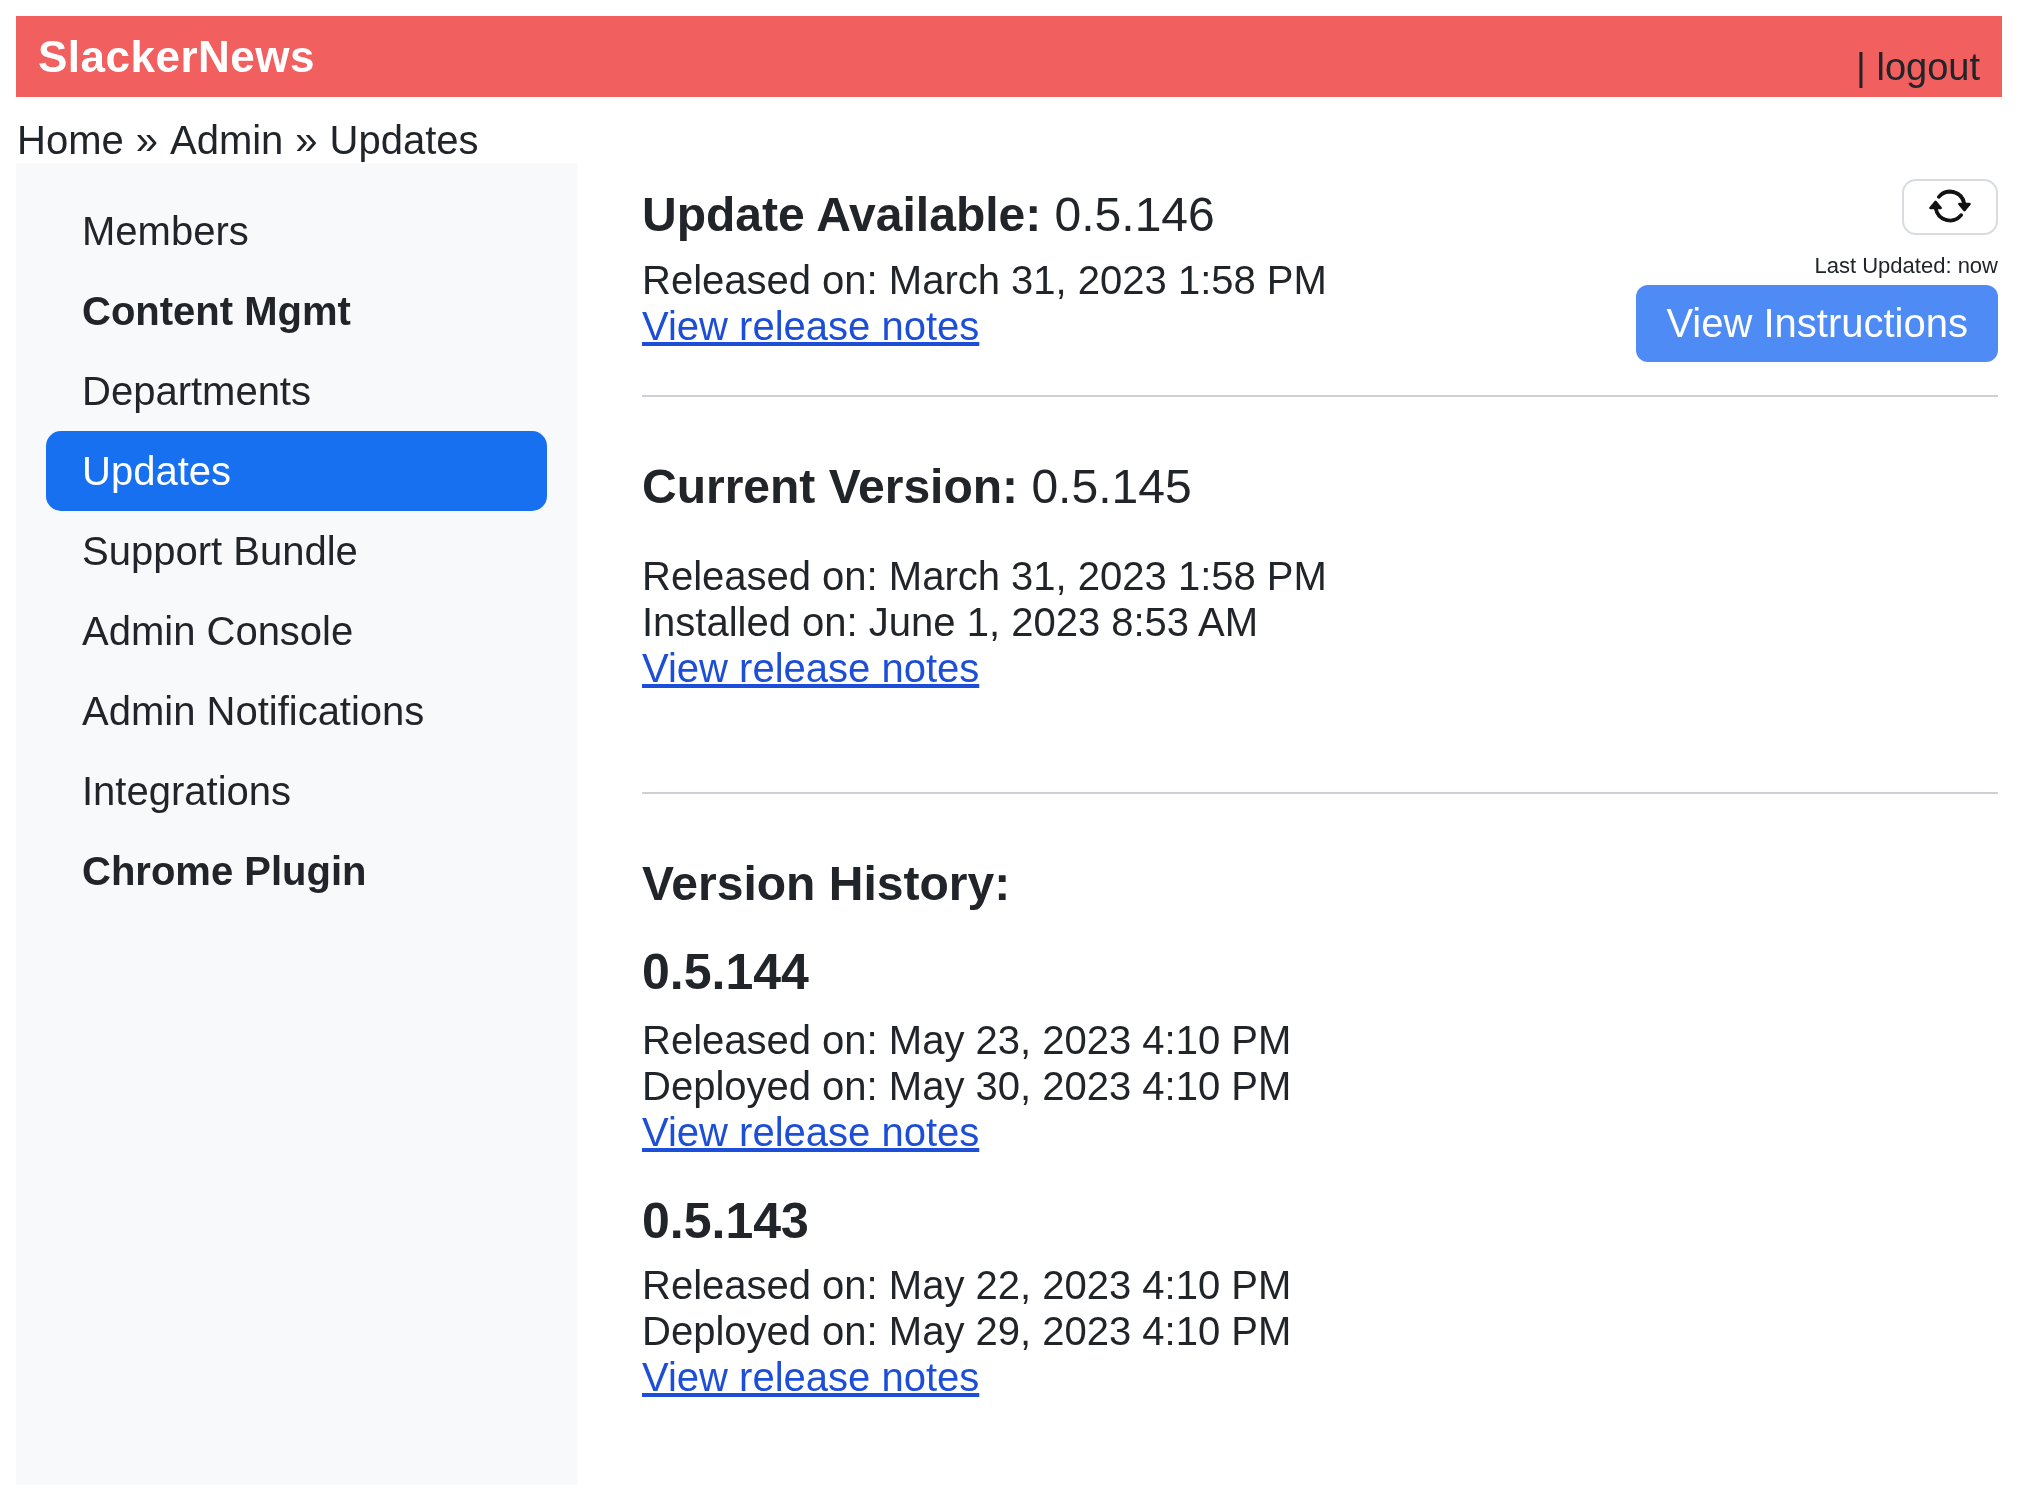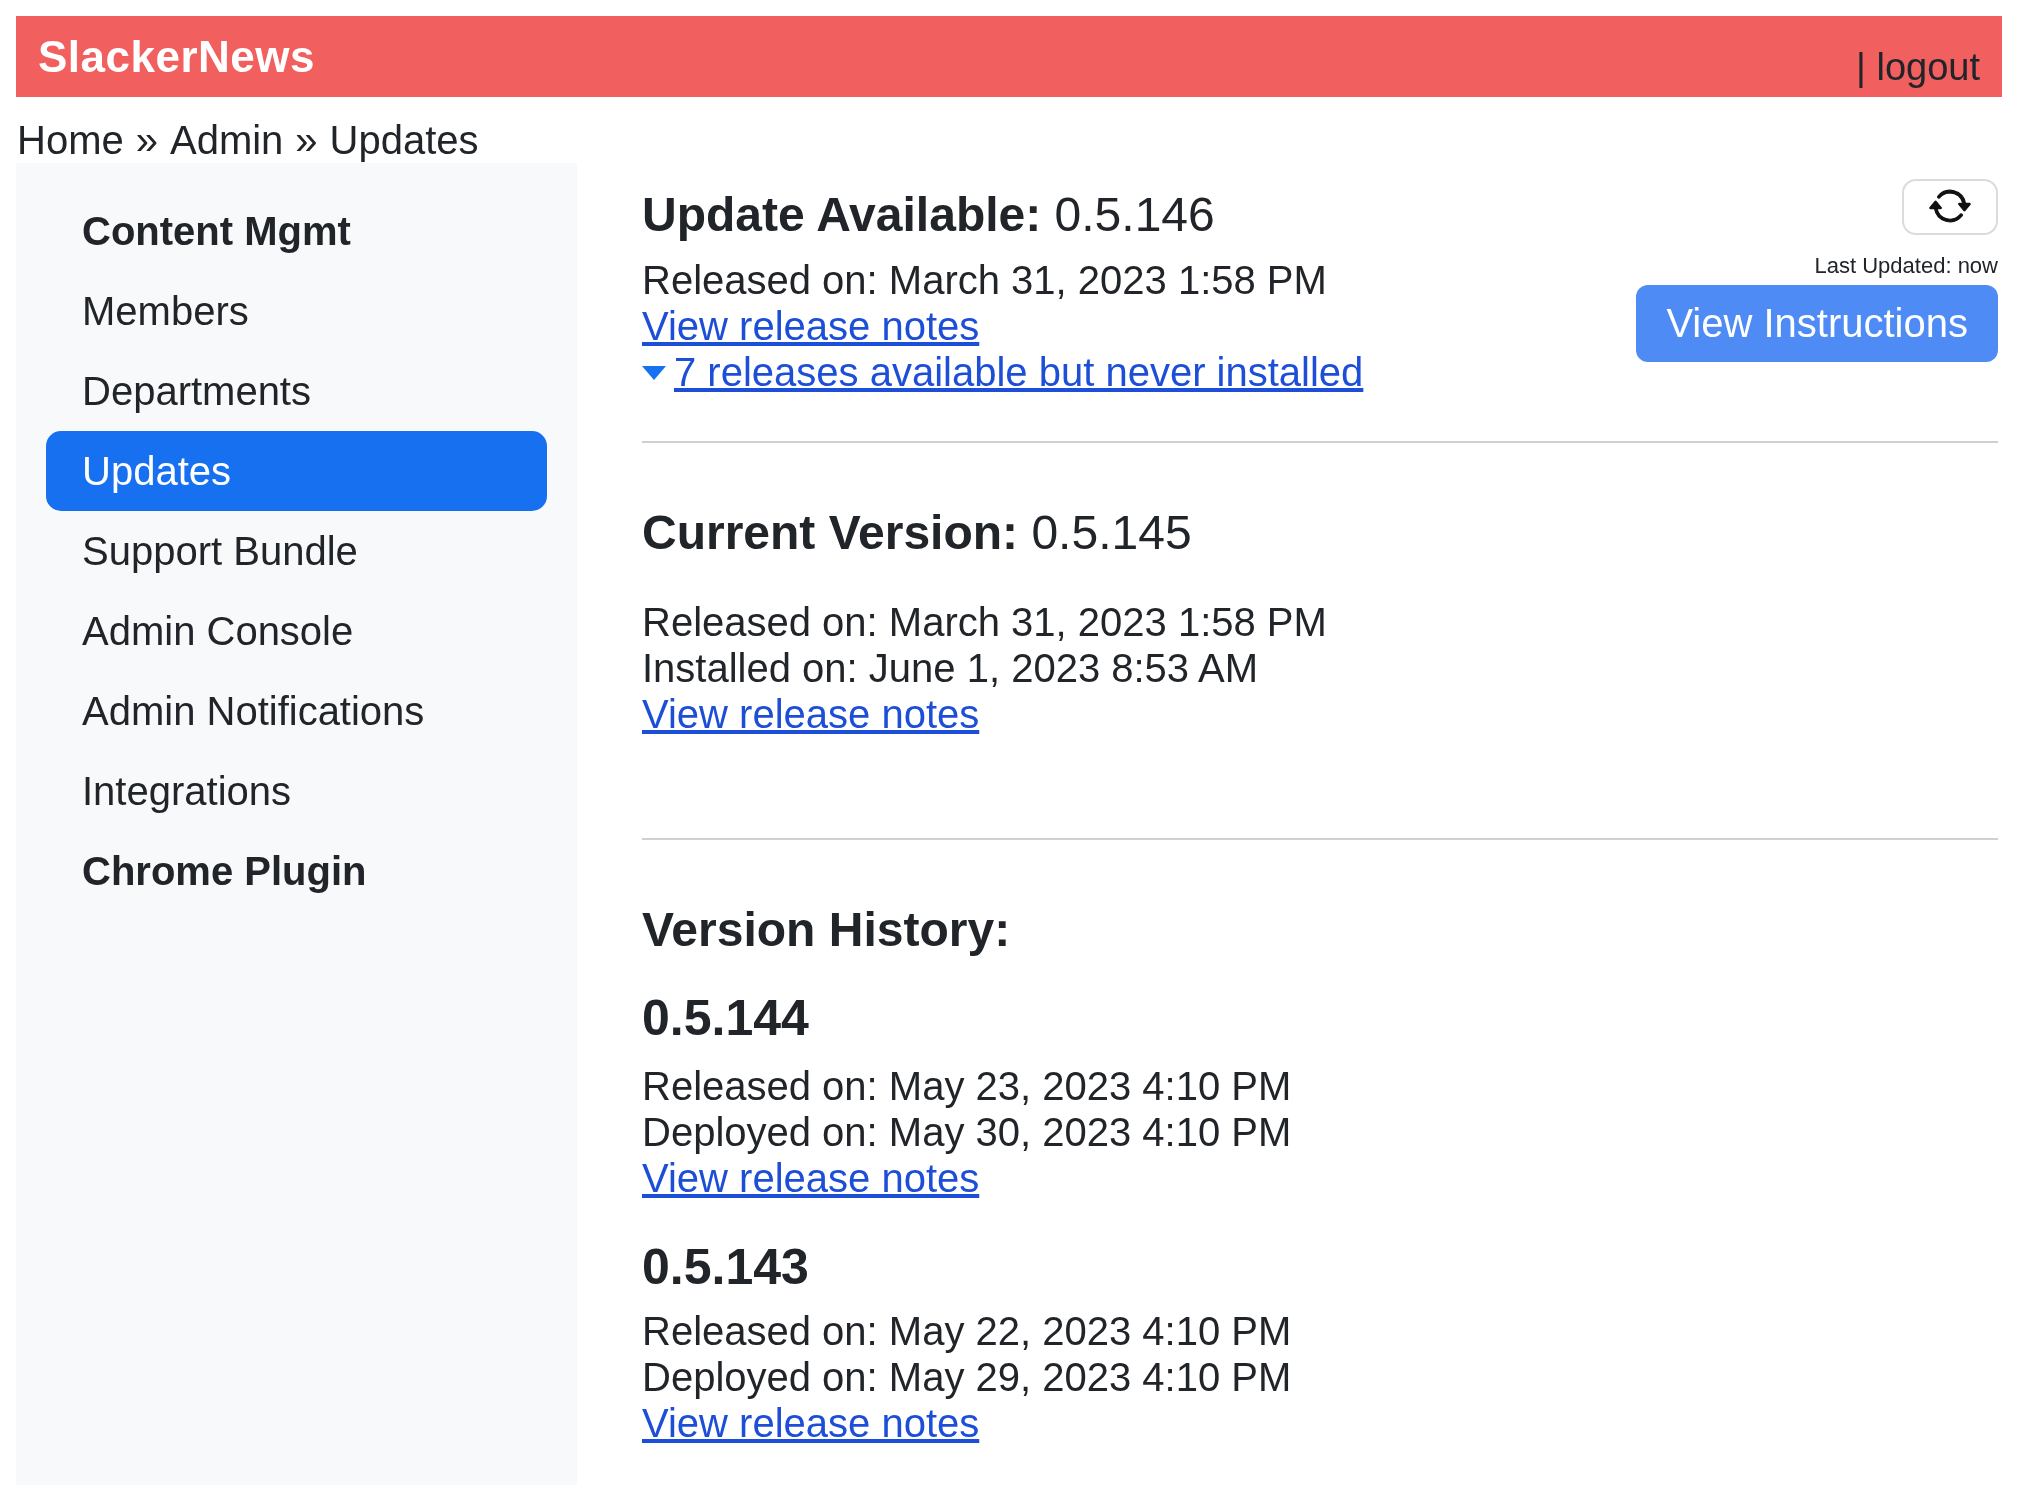--- a/index.html
+++ b/index.html
@@ -86,22 +86,22 @@
     <div class="logout">| logout</div>
   </header>
 
   <nav class="breadcrumb">
     <span class="crumb">Home</span><span class="sep">»</span><span class="crumb">Admin</span><span class="sep">»</span><span>Updates</span>
   </nav>
 
   <div class="layout">
 
     <aside class="sidebar">
+      <div class="side-item">Members</div>
       <div class="side-item bold">Content Mgmt</div>
-      <div class="side-item">Members</div>
       <div class="side-item">Departments</div>
       <div class="side-item active">Updates</div>
       <div class="side-item">Support Bundle</div>
       <div class="side-item">Admin Console</div>
       <div class="side-item">Admin Notifications</div>
       <div class="side-item">Integrations</div>
       <div class="side-item bold">Chrome Plugin</div>
     </aside>
 
     <main class="main">
@@ -119,21 +119,20 @@
         <button class="instructions-btn">View Instructions</button>
       </div>
 
       <section>
         <h2 style="margin-top:23px;">
           <span class="hl">Update Available:</span>
           <span class="hv">0.5.146</span>
         </h2>
         <div class="line" style="margin-top:13px;">Released on: March 31, 2023 1:58 PM</div>
         <div class="line"><a class="link">View release notes</a></div>
-        <div class="line"><span class="caret"></span><a class="link">7 releases available but never installed</a></div>
       </section>
 
       <hr class="divider">
 
       <section>
         <h2 style="margin-top:61px;">
           <span class="hl">Current Version:</span>
           <span class="hv">0.5.145</span>
         </h2>
         <div class="line" style="margin-top:37px;">Released on: March 31, 2023 1:58 PM</div>

